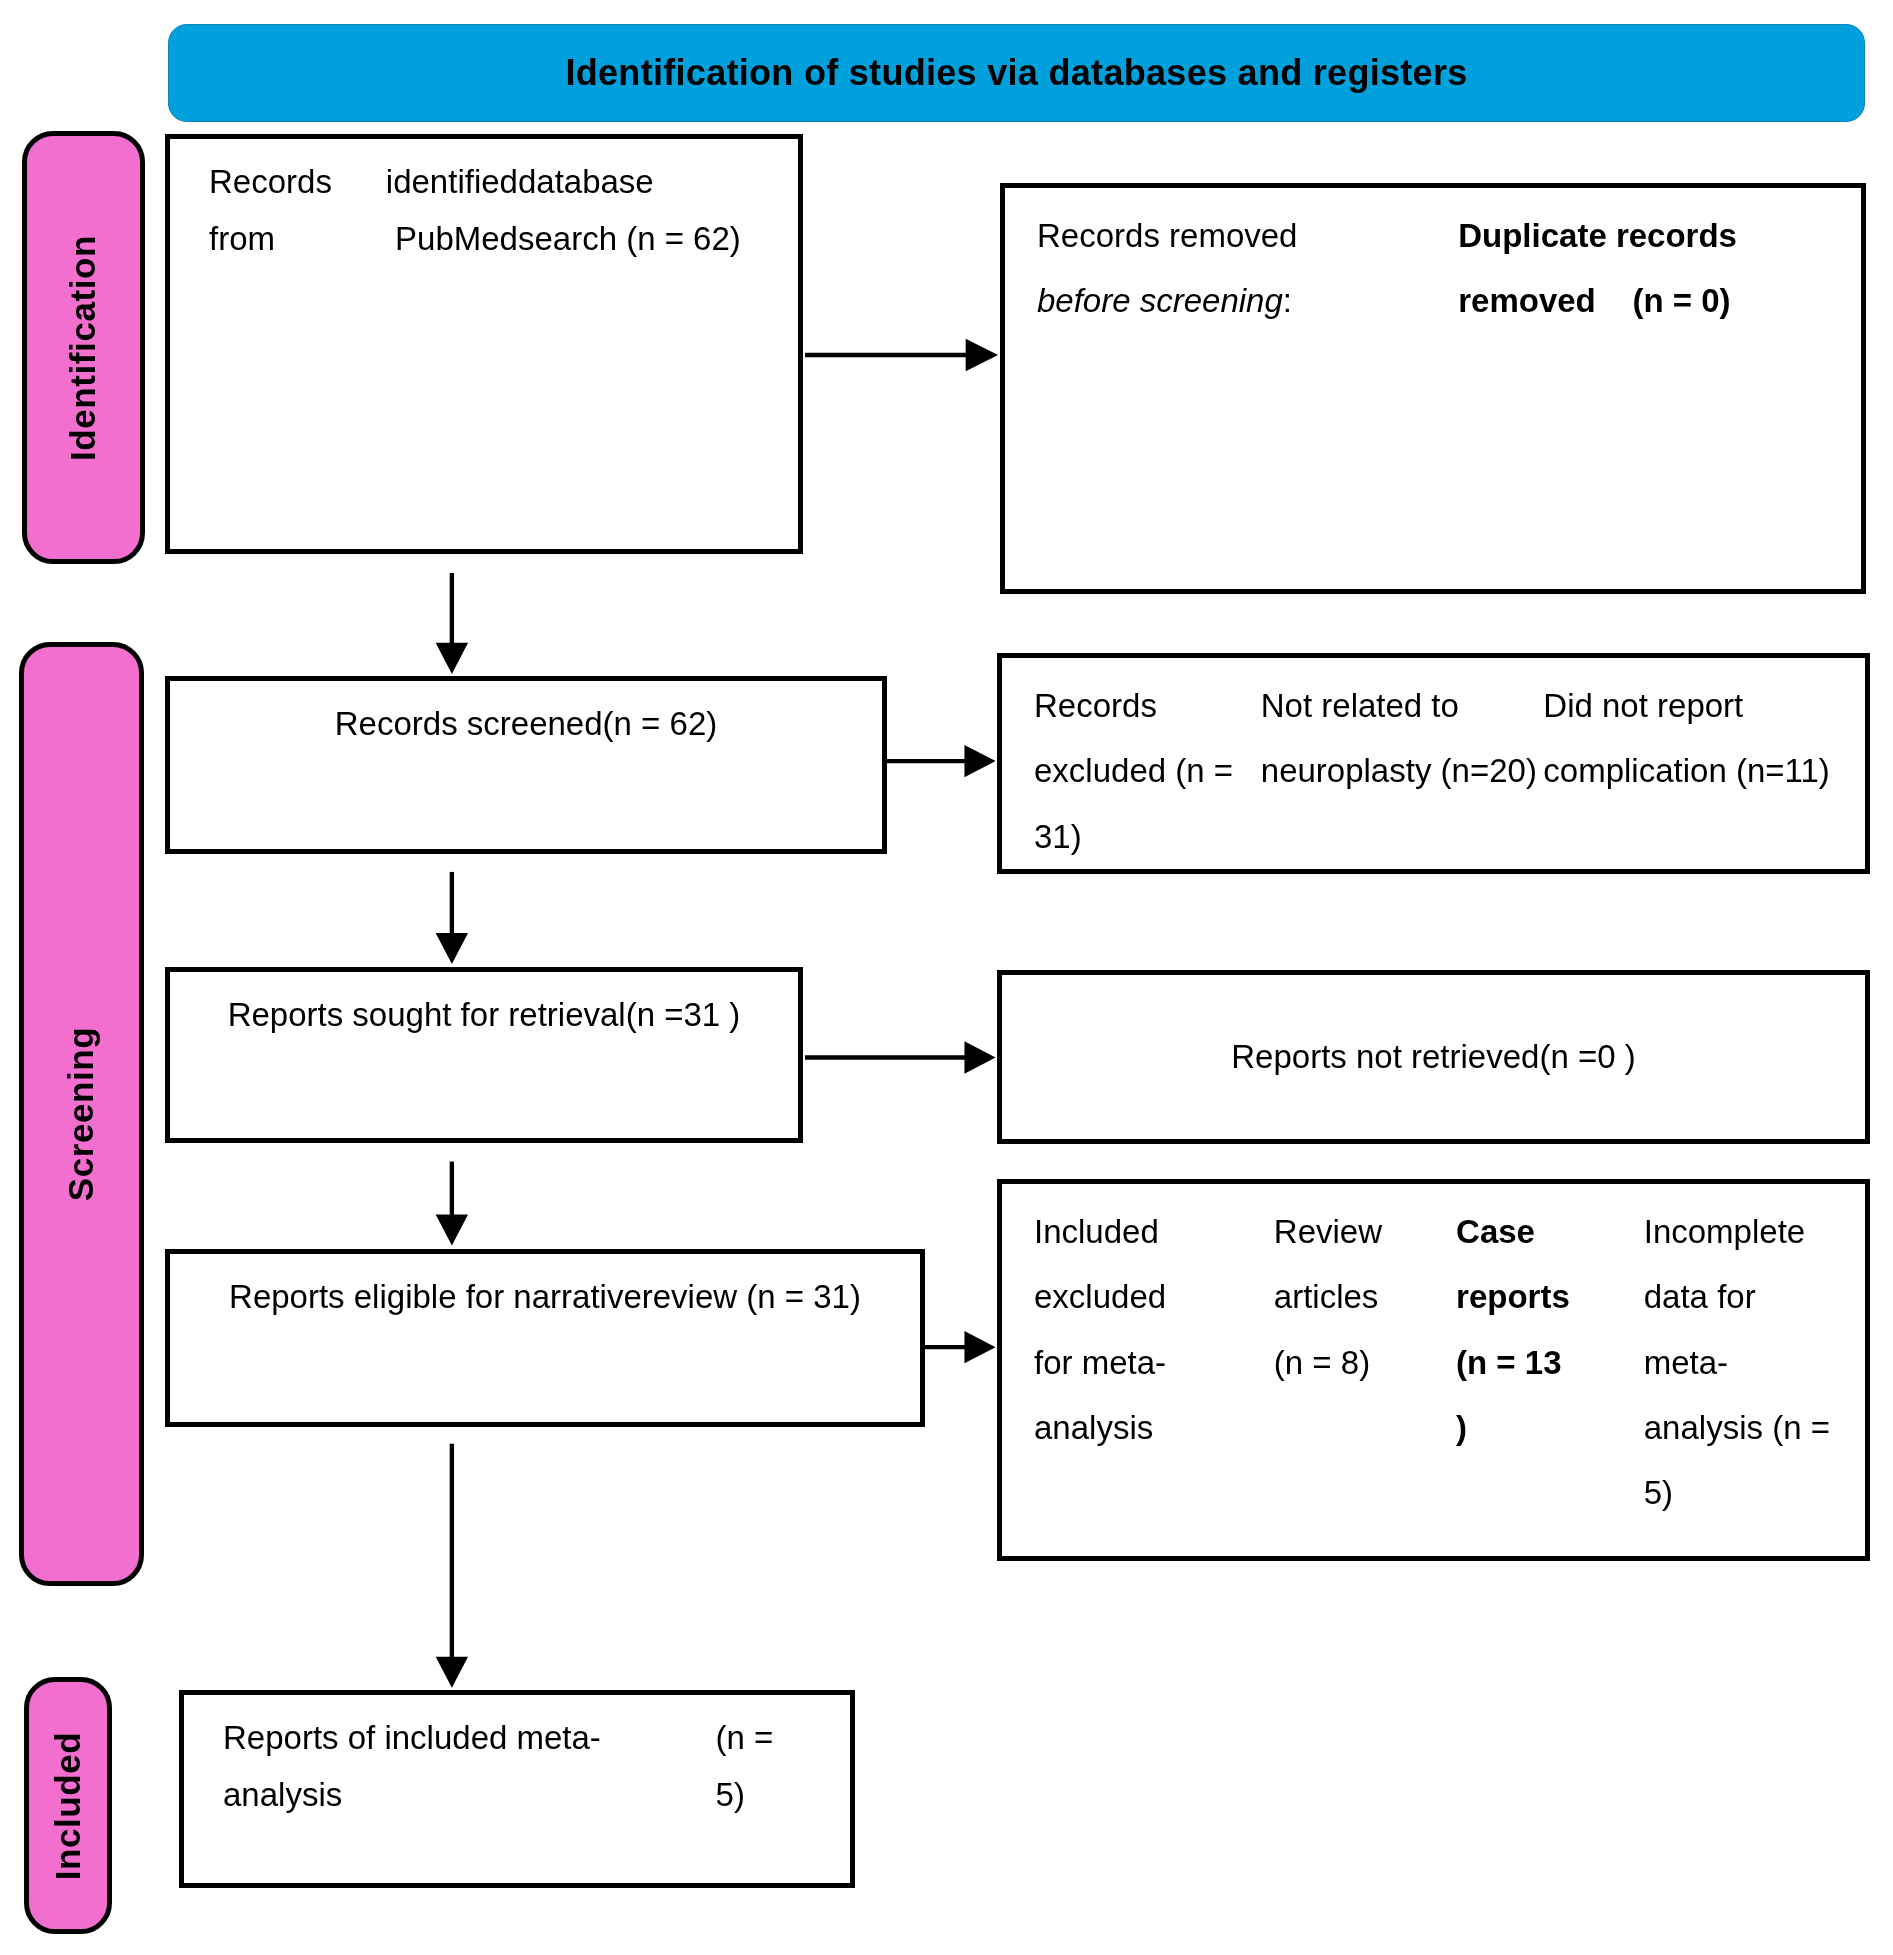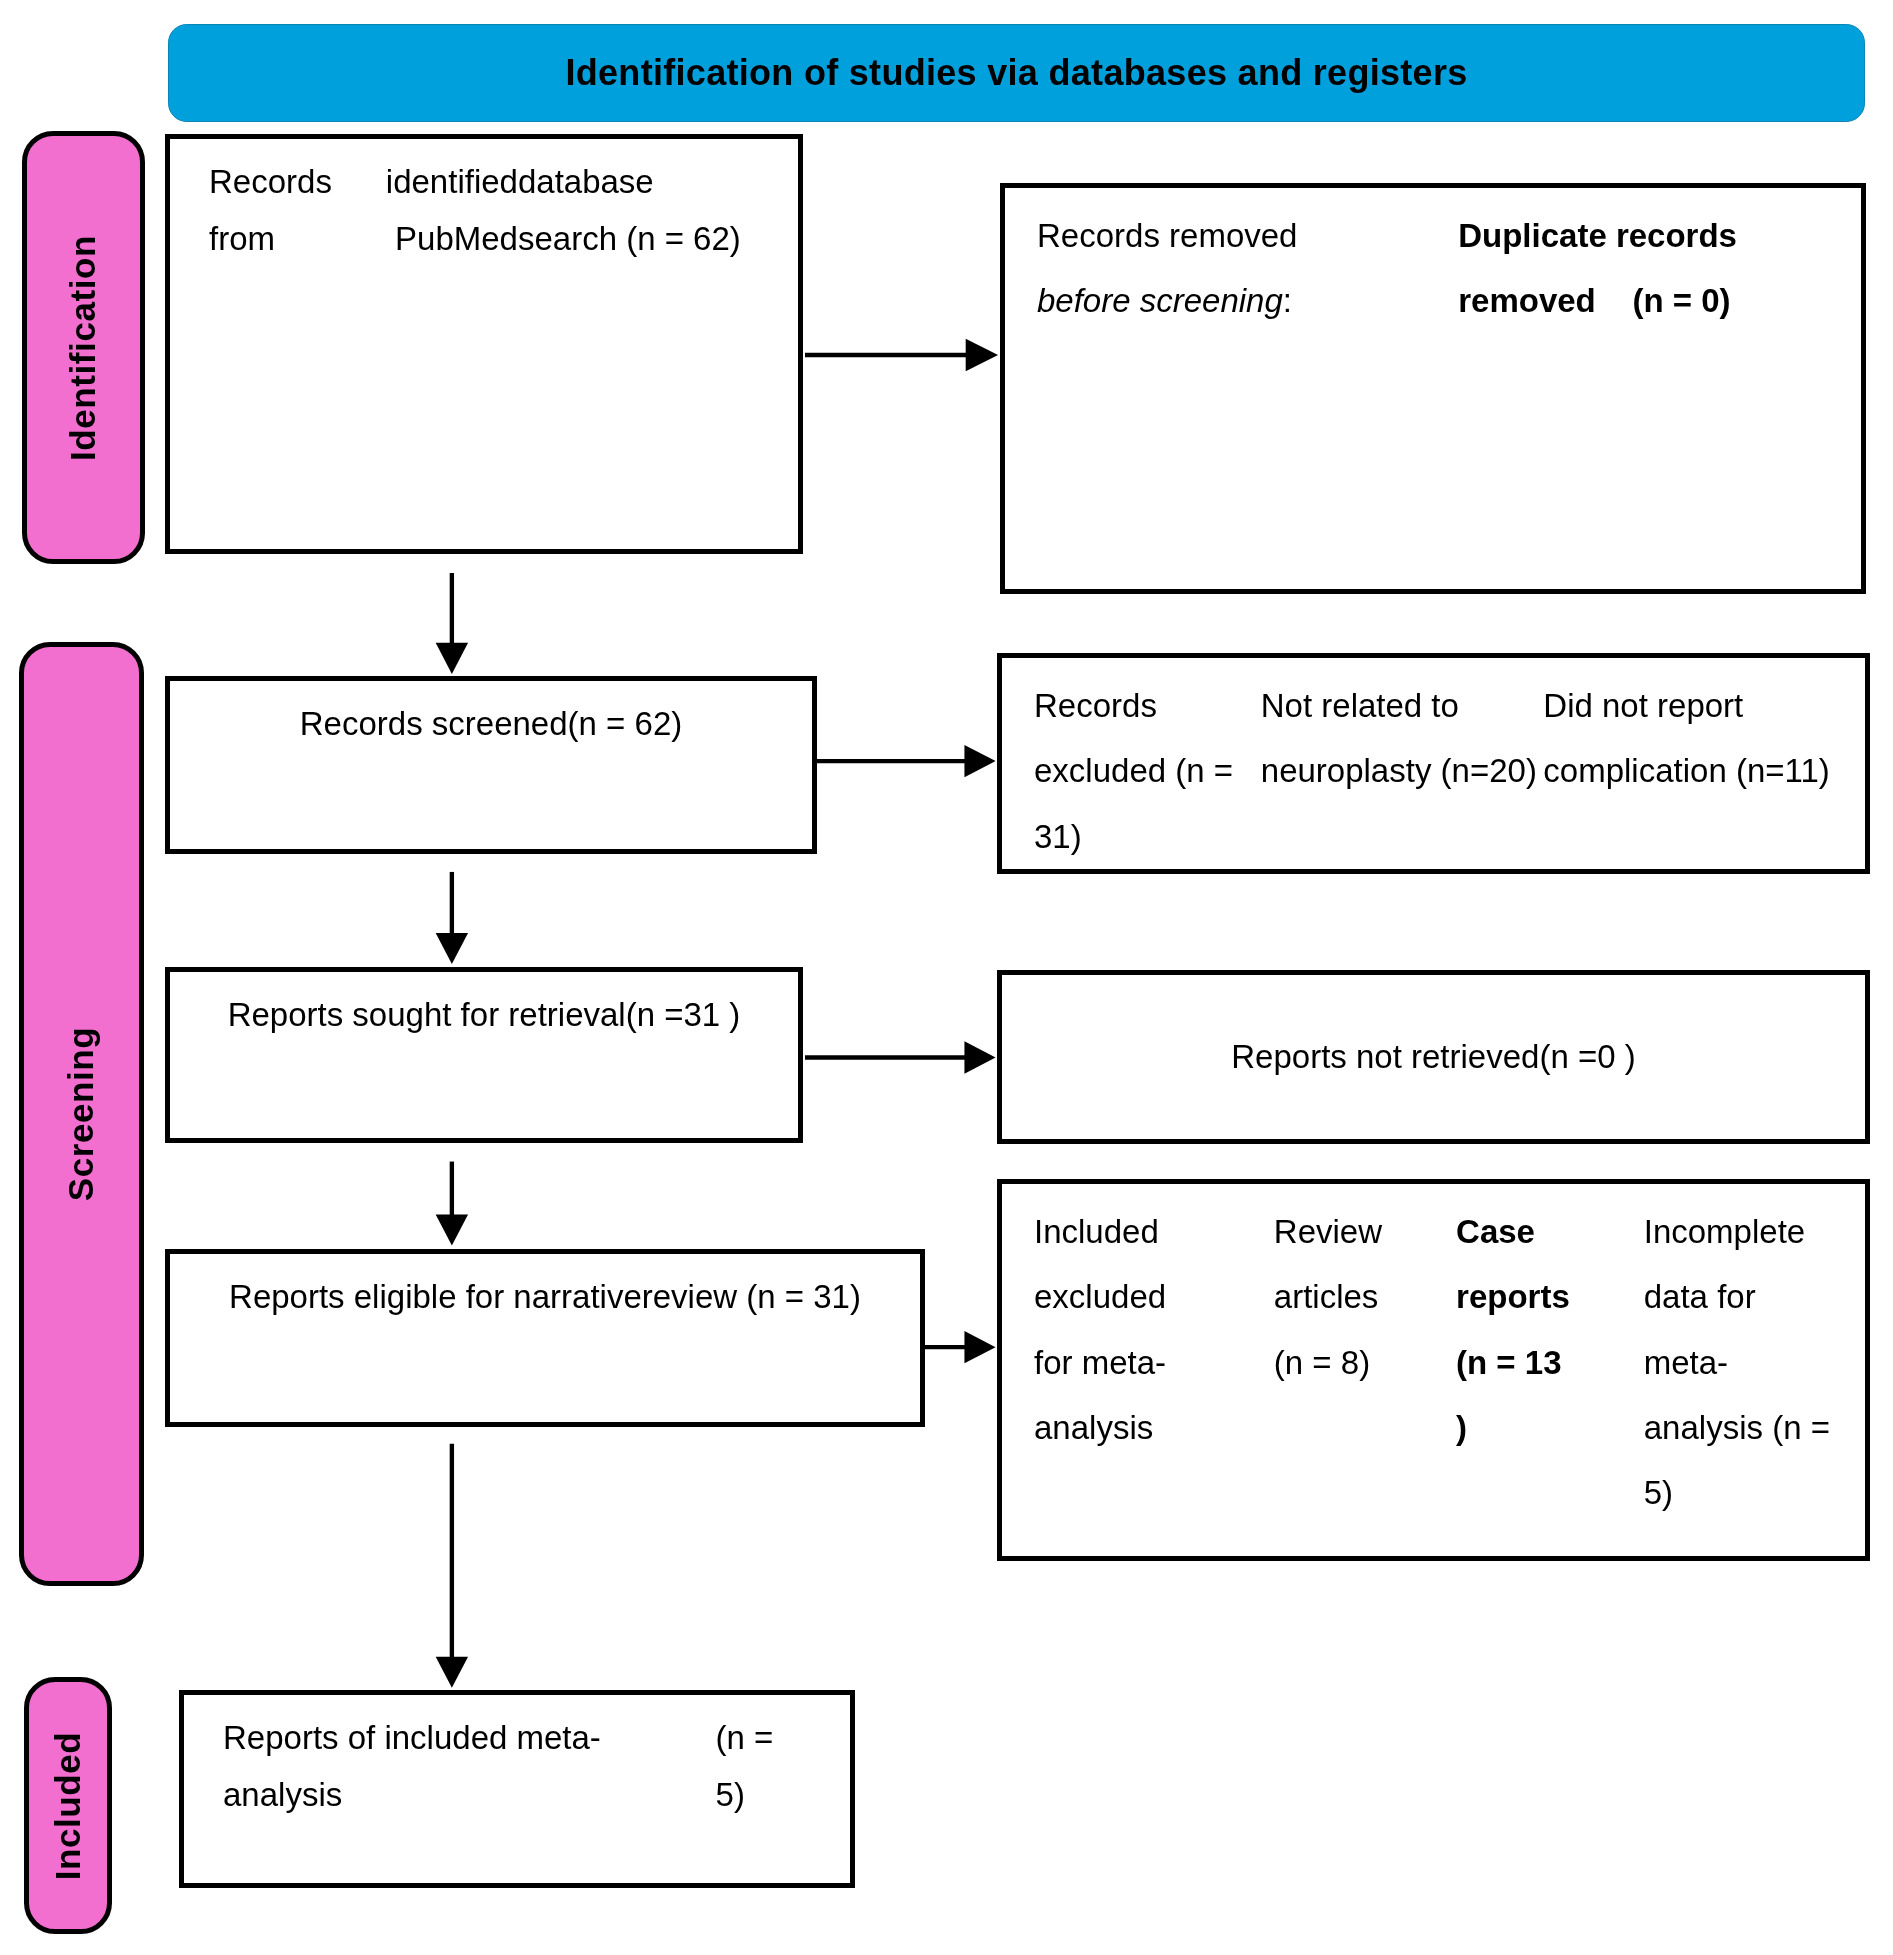--- a/index.html
+++ b/index.html
@@ -93,21 +93,21 @@
       <line x1="725" y1="2318" x2="725" y2="2662" stroke="#000" stroke-width="7"></line>
       <polygon points="699,2660 751,2660 725,2710" fill="#000"></polygon>
     </g>
   </svg>
 
   <div class="node" style="left:165px;top:134px;width:638px;height:420px;">
     <span class="line jl">Records identified from PubMed</span>
     <span class="line">database search (n = 62)</span>
   </div>
 
-  <div class="node" style="left:165px;top:676px;width:652px;height:178px;">
+  <div class="node" style="left:165px;top:676px;width:722px;height:178px;">
     <span class="line">Records screened</span>
     <span class="line">(n = 62)</span>
   </div>
 
   <div class="node" style="left:165px;top:967px;width:638px;height:176px;">
     <span class="line">Reports sought for retrieval</span>
     <span class="line">(n =31 )</span>
   </div>
 
   <div class="node" style="left:165px;top:1249px;width:760px;height:178px;">

